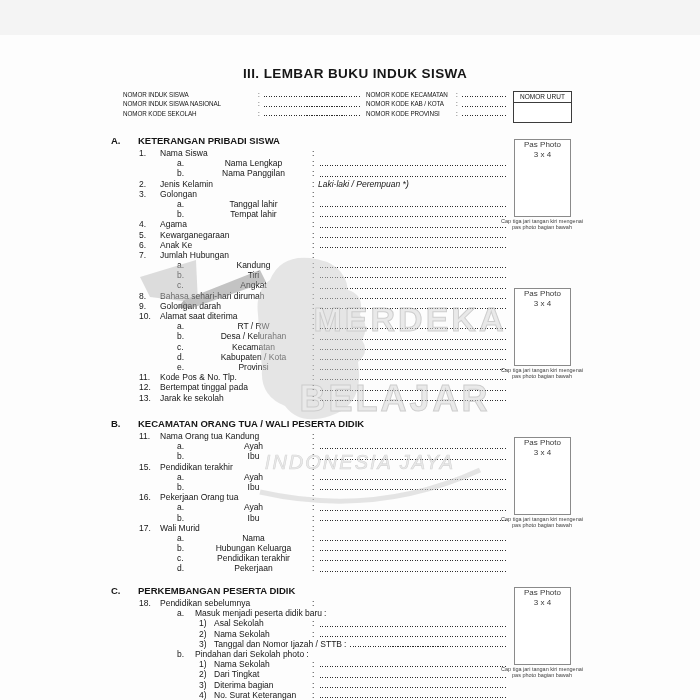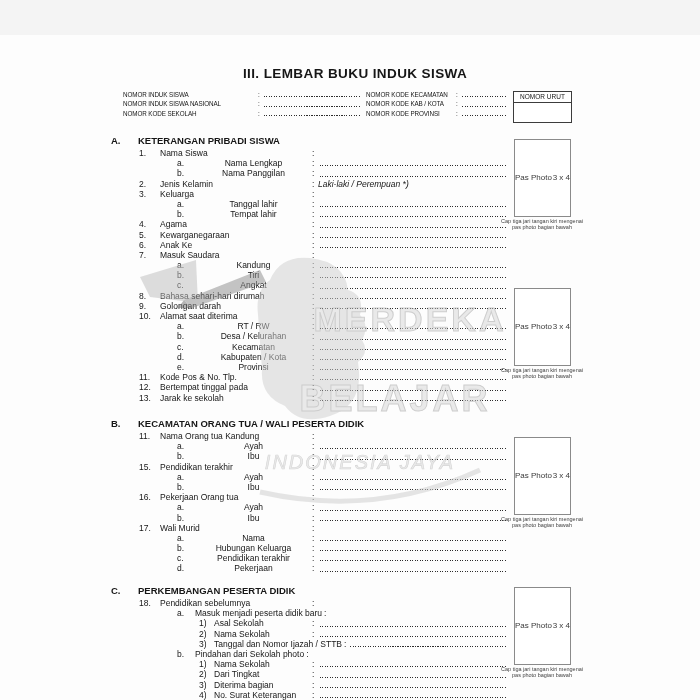--- a/index.html
+++ b/index.html
@@ -30,21 +30,21 @@
   .num{flex:0 0 auto;}
   .ind0 .num{width:21px;} .ind1 .num{width:18px;} .ind2 .num{width:15px;}
   .label{flex:0 0 auto;overflow:hidden;}
   .ind0 .label.fx{width:152px;} .ind1 .label.fx{width:117px;text-align:center;} .ind2 .label.fx{width:98px;}
   .colon{width:6px;flex:0 0 auto;}
   .colon.inl{width:auto;padding:0 2px;}
   .dots{flex:1;position:relative;}
   .val{flex:0 0 auto;font-style:italic;}
   
   .ph-box{position:absolute;left:514px;width:55px;height:76px;border:1px solid #8a8a8a;background:#fff;
-          display:flex;align-items:center;justify-content:space-between;
+          display:flex;flex-direction:column;align-items:center;justify-content:flex-start;
           font-size:8px;color:#3a3a3a;line-height:10px;text-align:center;}
   .ph-cap{position:absolute;left:500px;width:84px;font-size:5.5px;line-height:6.2px;
           text-align:center;color:#3f3f3f;}
   
   .wm{position:absolute;left:120px;top:185px;opacity:.5;pointer-events:none;}
   .wm text{font-family:"Liberation Sans",sans-serif;}
 </style>
 </head>
 <body>
 
@@ -108,21 +108,21 @@
           <span class="dots dotline"></span>
         </div>
         <div class="row ind0">
           <span class="num">2.</span>
           <span class="label fx">Jenis Kelamin</span>
           <span class="colon">:</span>
           <span class="val">Laki-laki / Perempuan *)</span>
         </div>
         <div class="row ind0">
           <span class="num">3.</span>
-          <span class="label fx">Keluarga</span>
+          <span class="label fx">Golongan</span>
           <span class="colon">:</span>
         </div>
         <div class="row ind1">
           <span class="num">a.</span>
           <span class="label fx">Tanggal lahir</span>
           <span class="colon">:</span>
           <span class="dots dotline"></span>
         </div>
         <div class="row ind1">
           <span class="num">b.</span>
@@ -143,21 +143,21 @@
           <span class="dots dotline"></span>
         </div>
         <div class="row ind0">
           <span class="num">6.</span>
           <span class="label fx">Anak Ke</span>
           <span class="colon">:</span>
           <span class="dots dotline"></span>
         </div>
         <div class="row ind0">
           <span class="num">7.</span>
-          <span class="label fx">Masuk Saudara</span>
+          <span class="label fx">Jumlah Hubungan</span>
           <span class="colon">:</span>
         </div>
         <div class="row ind1">
           <span class="num">a.</span>
           <span class="label fx">Kandung</span>
           <span class="colon">:</span>
           <span class="dots dotline"></span>
         </div>
         <div class="row ind1">
           <span class="num">b.</span>

